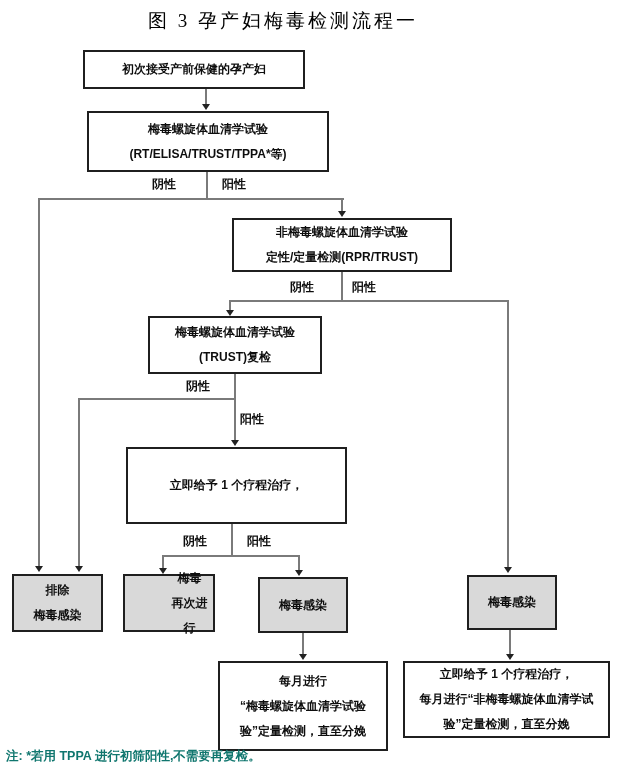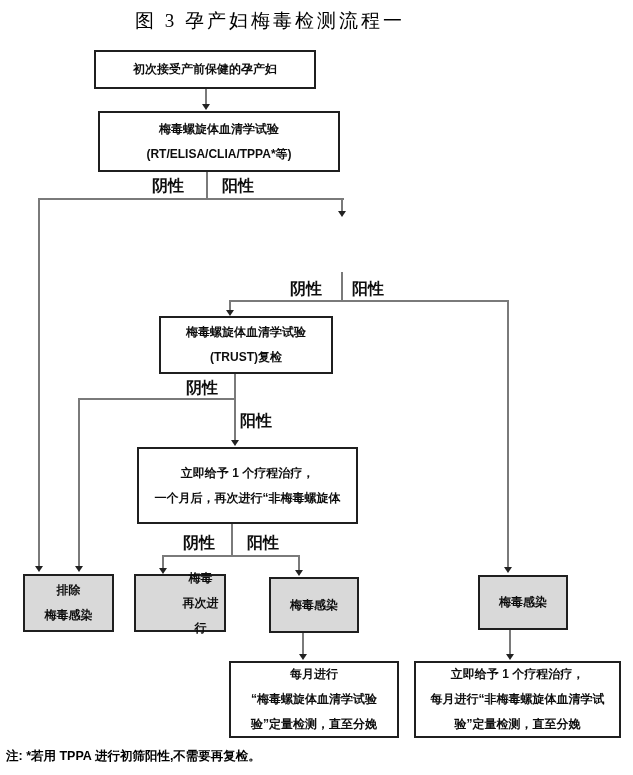--- a/index.html
+++ b/index.html
@@ -1,76 +1,79 @@
 <!DOCTYPE html>
 <html><head>
 <meta charset="utf-8">
 <style>
   html,body{margin:0;padding:0;background:#ffffff;}
   #page{position:relative;width:633px;height:775px;background:#ffffff;
         font-family:"Liberation Sans",sans-serif;color:#111;overflow:hidden;}
-  .title{position:absolute;left:0;top:8px;width:540px;text-align:center;
+  .title{position:absolute;left:13px;top:8px;width:540px;text-align:center;
          font-family:"Liberation Serif",serif;font-size:19px;letter-spacing:3px;color:#000;}
   .box{position:absolute;box-sizing:border-box;border:2px solid #1f1f1f;background:#fff;
        display:flex;flex-direction:column;align-items:center;justify-content:center;
-       font-weight:bold;font-size:12px;line-height:25px;text-align:center;color:#0d0d0d;margin-left:11px;}
+       font-weight:bold;font-size:12px;line-height:25px;text-align:center;color:#0d0d0d;}
   .box.gray{background:#d9d9d9;}
   .vline{position:absolute;width:2px;background:#7a7a7a;}
   .hline{position:absolute;height:2px;background:#7a7a7a;}
   .arrow{position:absolute;width:0;height:0;border-left:4px solid transparent;
          border-right:4px solid transparent;border-top:6px solid #222;}
-  .elabel{position:absolute;font-weight:bold;font-size:16px;color:#0d0d0d;white-space:nowrap;}
-  .note{position:absolute;left:6px;top:748px;font-weight:bold;font-size:12.5px;color:#000000;}
+  .elabel{position:absolute;font-weight:bold;font-size:12px;color:#0d0d0d;white-space:nowrap;}
+  .note{position:absolute;left:6px;top:748px;font-weight:bold;font-size:12.5px;color:#0f766e;}
 </style>
 </head>
 <body>
 
 <div id="page">
 
   <div class="title">图 3  孕产妇梅毒检测流程一</div>
 
   <div class="box" style="left:83px;top:50px;width:222px;height:39px;">
     <div>初次接受产前保健的孕产妇</div>
   </div>
 
   <div class="box" style="left:87px;top:111px;width:242px;height:61px;">
     <div>梅毒螺旋体血清学试验</div>
-    <div>(RT/ELISA/CLIA/TPPA*等)</div>
+    <div>(RT/ELISA/TRUST/TPPA*等)</div>
   </div>
 
+  <div class="box" style="left:232px;top:218px;width:220px;height:54px;">
+    <div>非梅毒螺旋体血清学试验</div>
+    <div>定性/定量检测(RPR/TRUST)</div>
+  </div>
 
   <div class="box" style="left:148px;top:316px;width:174px;height:58px;">
     <div>梅毒螺旋体血清学试验</div>
     <div>(TRUST)复检</div>
   </div>
 
   <div class="box" style="left:126px;top:447px;width:221px;height:77px;">
     <div>立即给予 1 个疗程治疗，</div>
-    <div>一个月后，再次进行“非梅毒螺旋体</div>
   </div>
 
   <div class="box gray" style="left:12px;top:574px;width:91px;height:58px;">
     <div>排除</div>
     <div>梅毒感染</div>
   </div>
 
   <div class="box gray" style="left:123px;top:574px;width:92px;height:58px;padding-left:41px;">
     <div>梅毒</div>
     <div>再次进行</div>
   </div>
 
   <div class="box gray" style="left:258px;top:577px;width:90px;height:56px;">
     <div>梅毒感染</div>
   </div>
 
   <div class="box gray" style="left:467px;top:575px;width:90px;height:55px;">
     <div>梅毒感染</div>
   </div>
 
-  <div class="box" style="left:218px;top:661px;width:170px;height:77px;">
+  <div class="box" style="left:218px;top:661px;width:170px;height:90px;">
     <div>每月进行</div>
     <div>“梅毒螺旋体血清学试验</div>
     <div>验”定量检测，直至分娩</div>
   </div>
 
   <div class="box" style="left:403px;top:661px;width:207px;height:77px;">
     <div>立即给予 1 个疗程治疗，</div>
     <div>每月进行“非梅毒螺旋体血清学试</div>
     <div>验”定量检测，直至分娩</div>
   </div>

